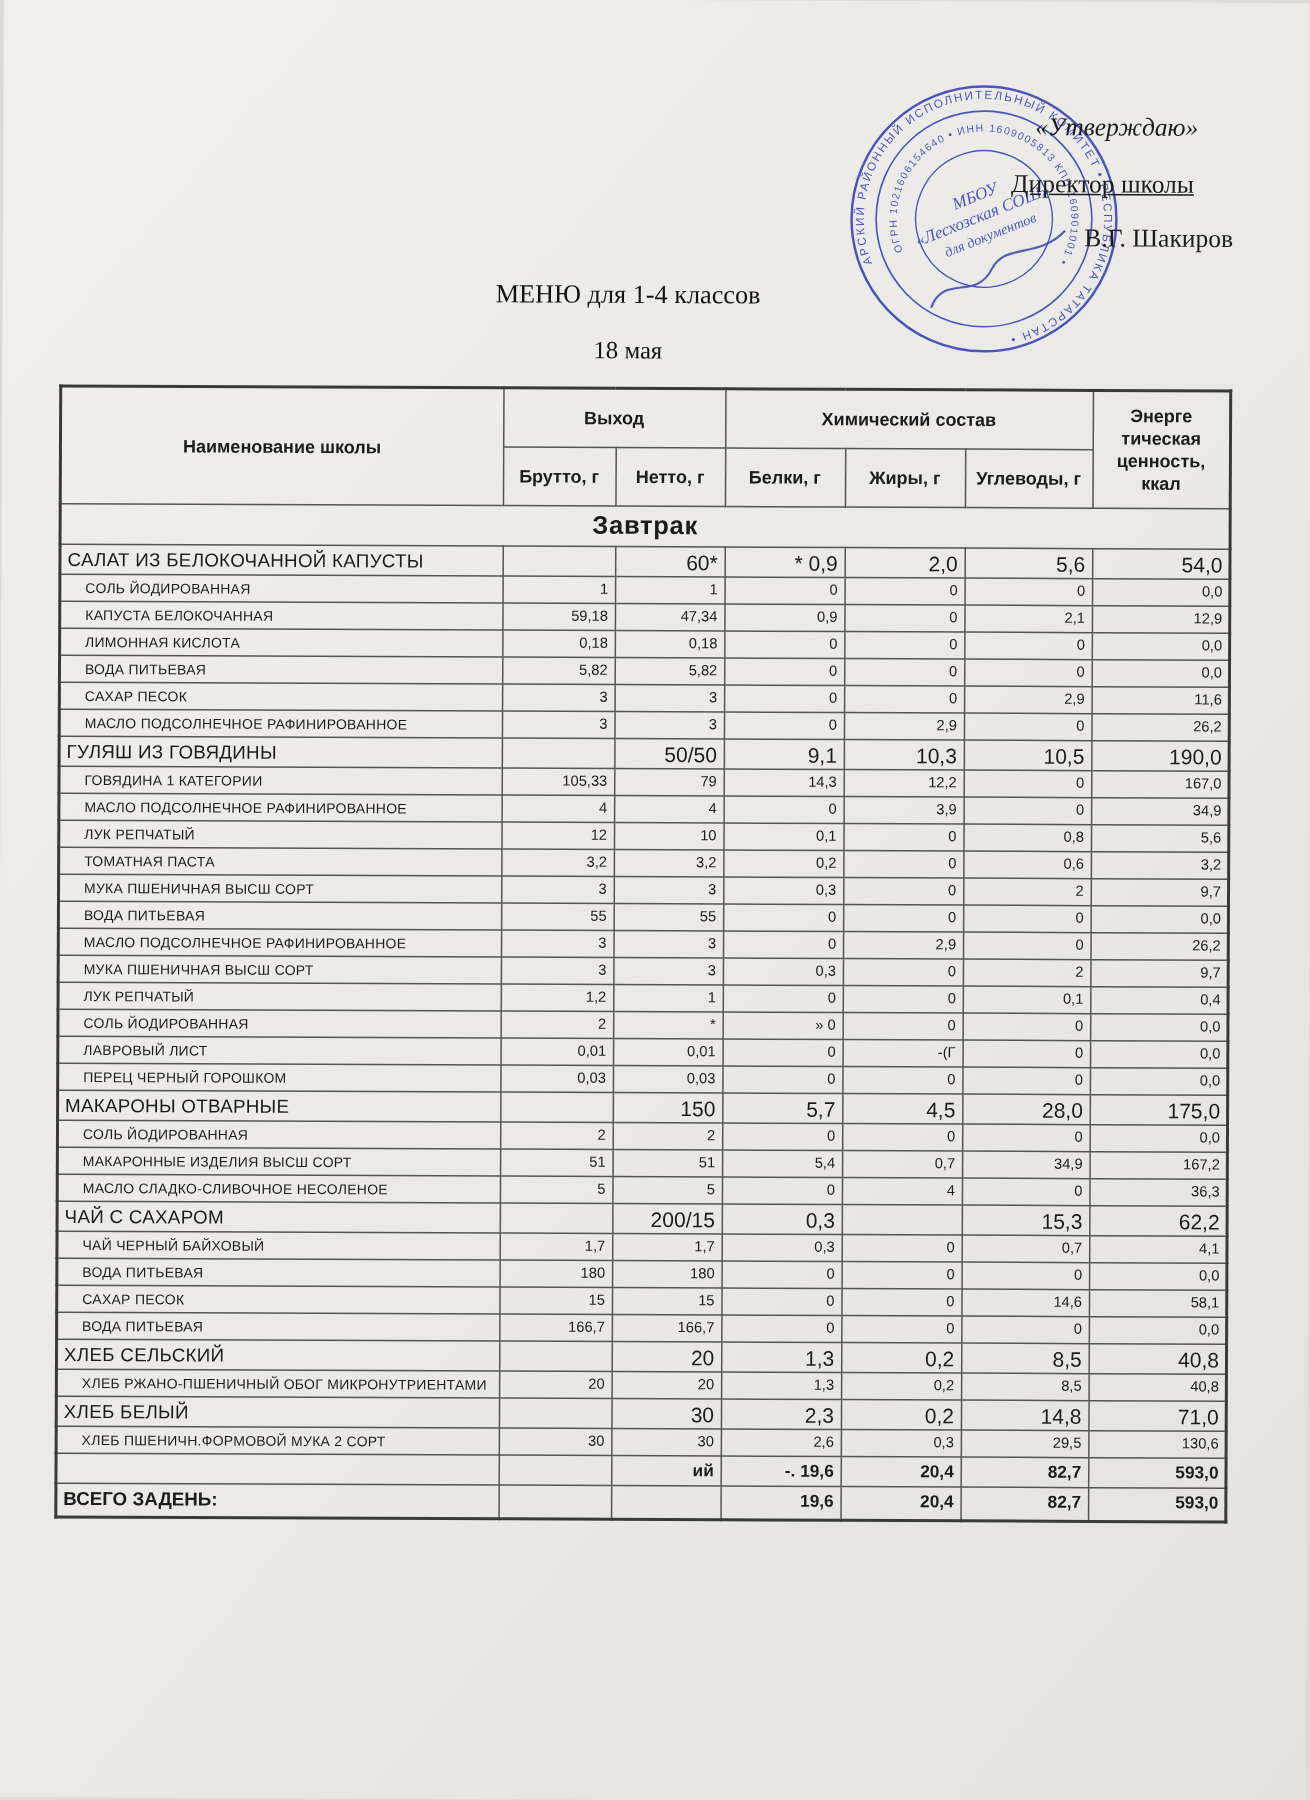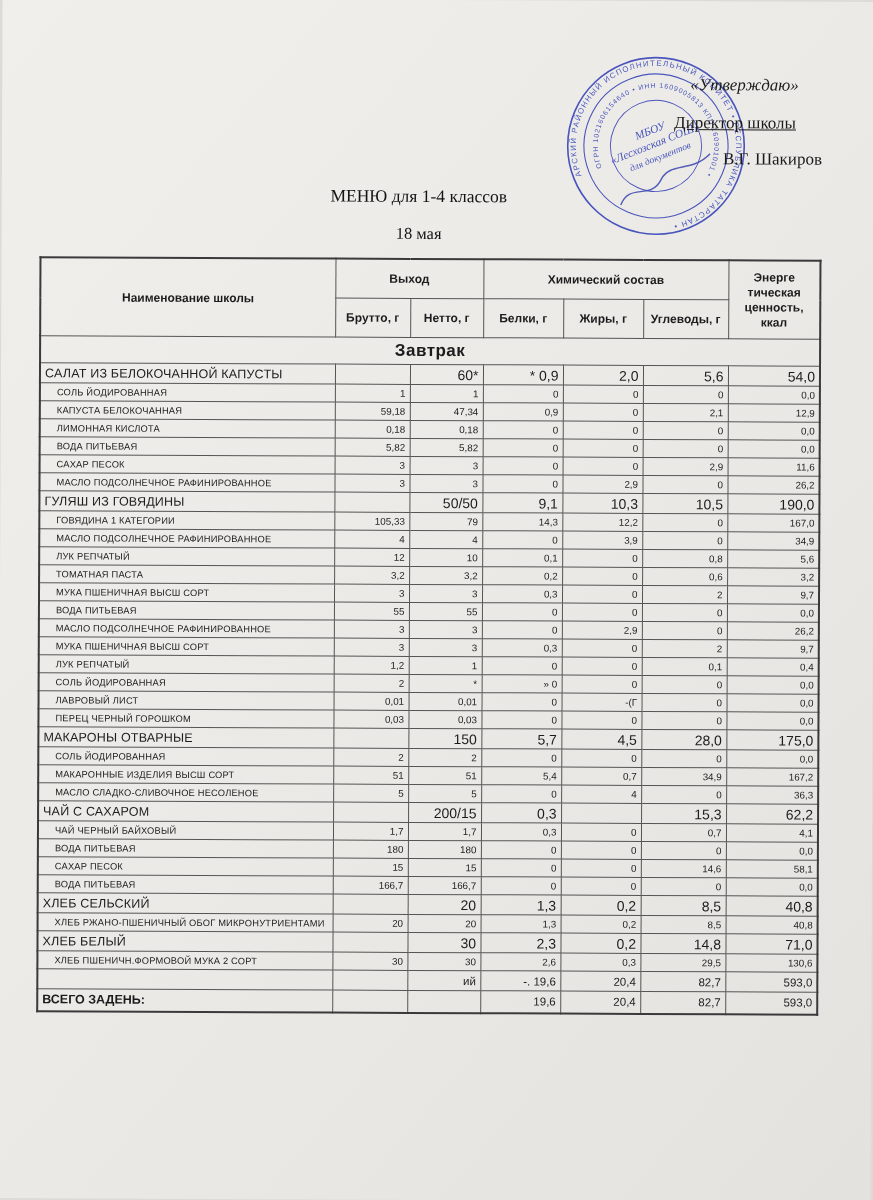--- a/index.html
+++ b/index.html
@@ -59,24 +59,24 @@
   }
   .c-name{text-align:left;}
   .c-num{text-align:right;padding-right:6px;font-size:10.5px;white-space:nowrap;}
   tr.row-dish{height:20px;}
   tr.row-dish .c-name{font-size:12.5px;letter-spacing:.2px;}
   tr.row-dish .c-num{font-size:14px;}
   tr.row-ingredient{height:18px;}
   tr.row-ingredient .c-name{font-size:9.3px;padding-left:16px;letter-spacing:.2px;}
   tr.row-ingredient .c-num{font-size:9.8px;}
   tr.row-subtotal{height:20px;}
-  tr.row-subtotal .c-num{font-weight:normal;font-size:11.5px;}
+  tr.row-subtotal .c-num{font-weight:bold;font-size:11.5px;}
   tr.row-total{height:22px;}
   tr.row-total .c-name{font-weight:bold;font-size:12.5px;}
-  tr.row-total .c-num{font-weight:normal;font-size:11.5px;margin-left:34px;}
+  tr.row-total .c-num{font-weight:bold;font-size:11.5px;margin-left:34px;}
 </style>
 </head>
 <body>
 
 <div class="sheet">
 
   <div class="stamp">
     <svg viewBox="0 0 200 200">
       <circle class="ring-circle" cx="100" cy="100" r="97" stroke-width="1.8"></circle>
       <circle class="ring-circle" cx="100" cy="100" r="79" stroke-width="1.2"></circle>

